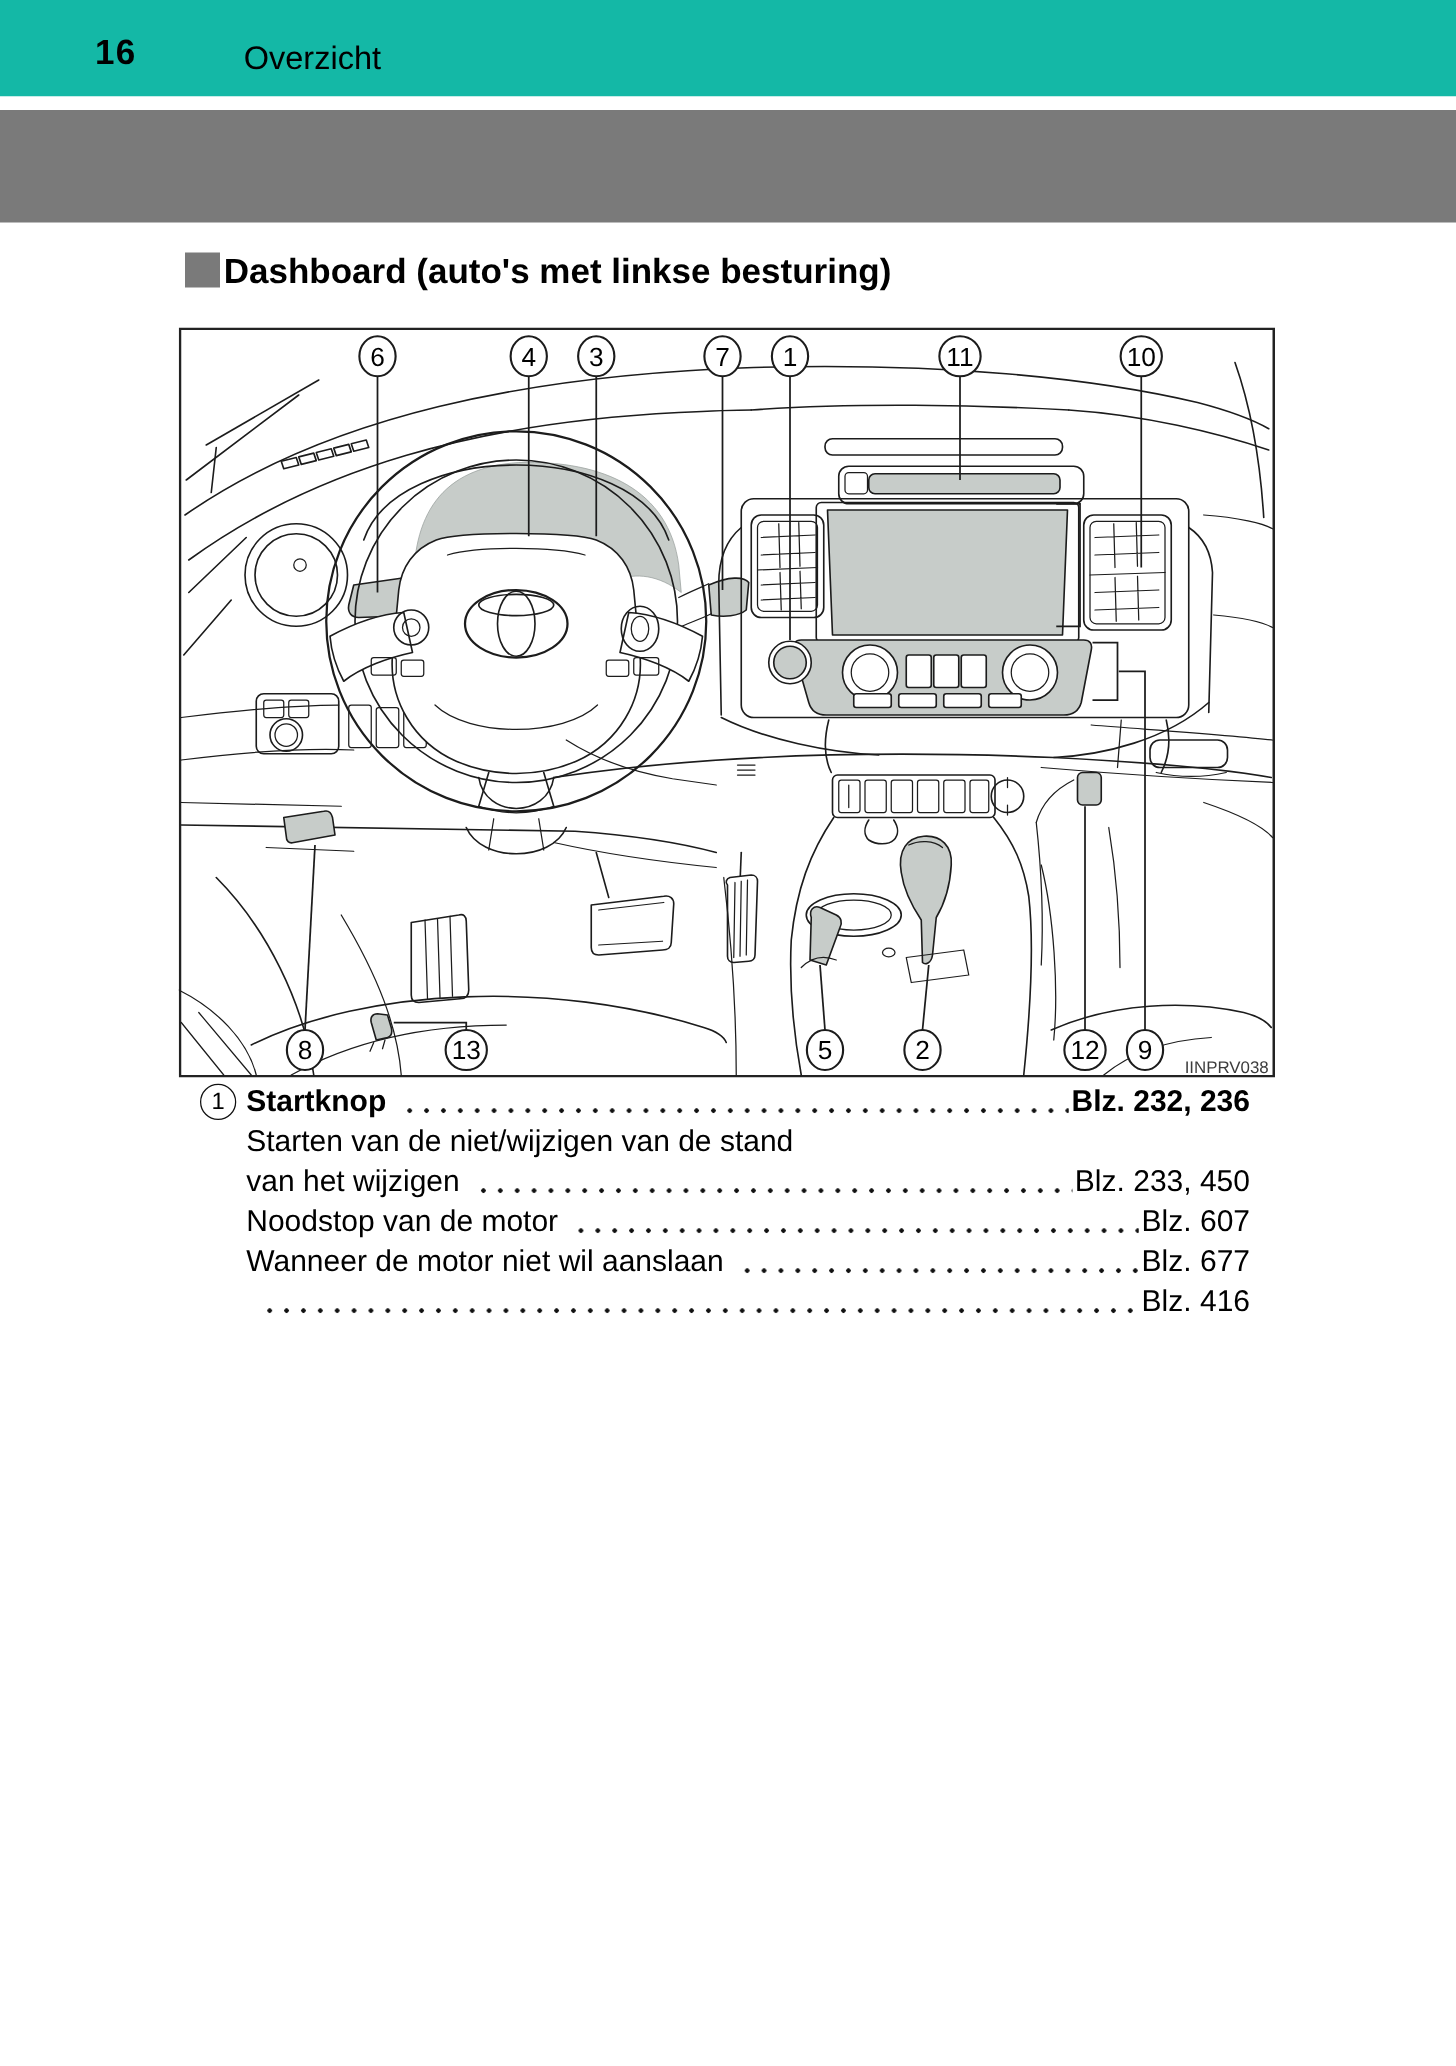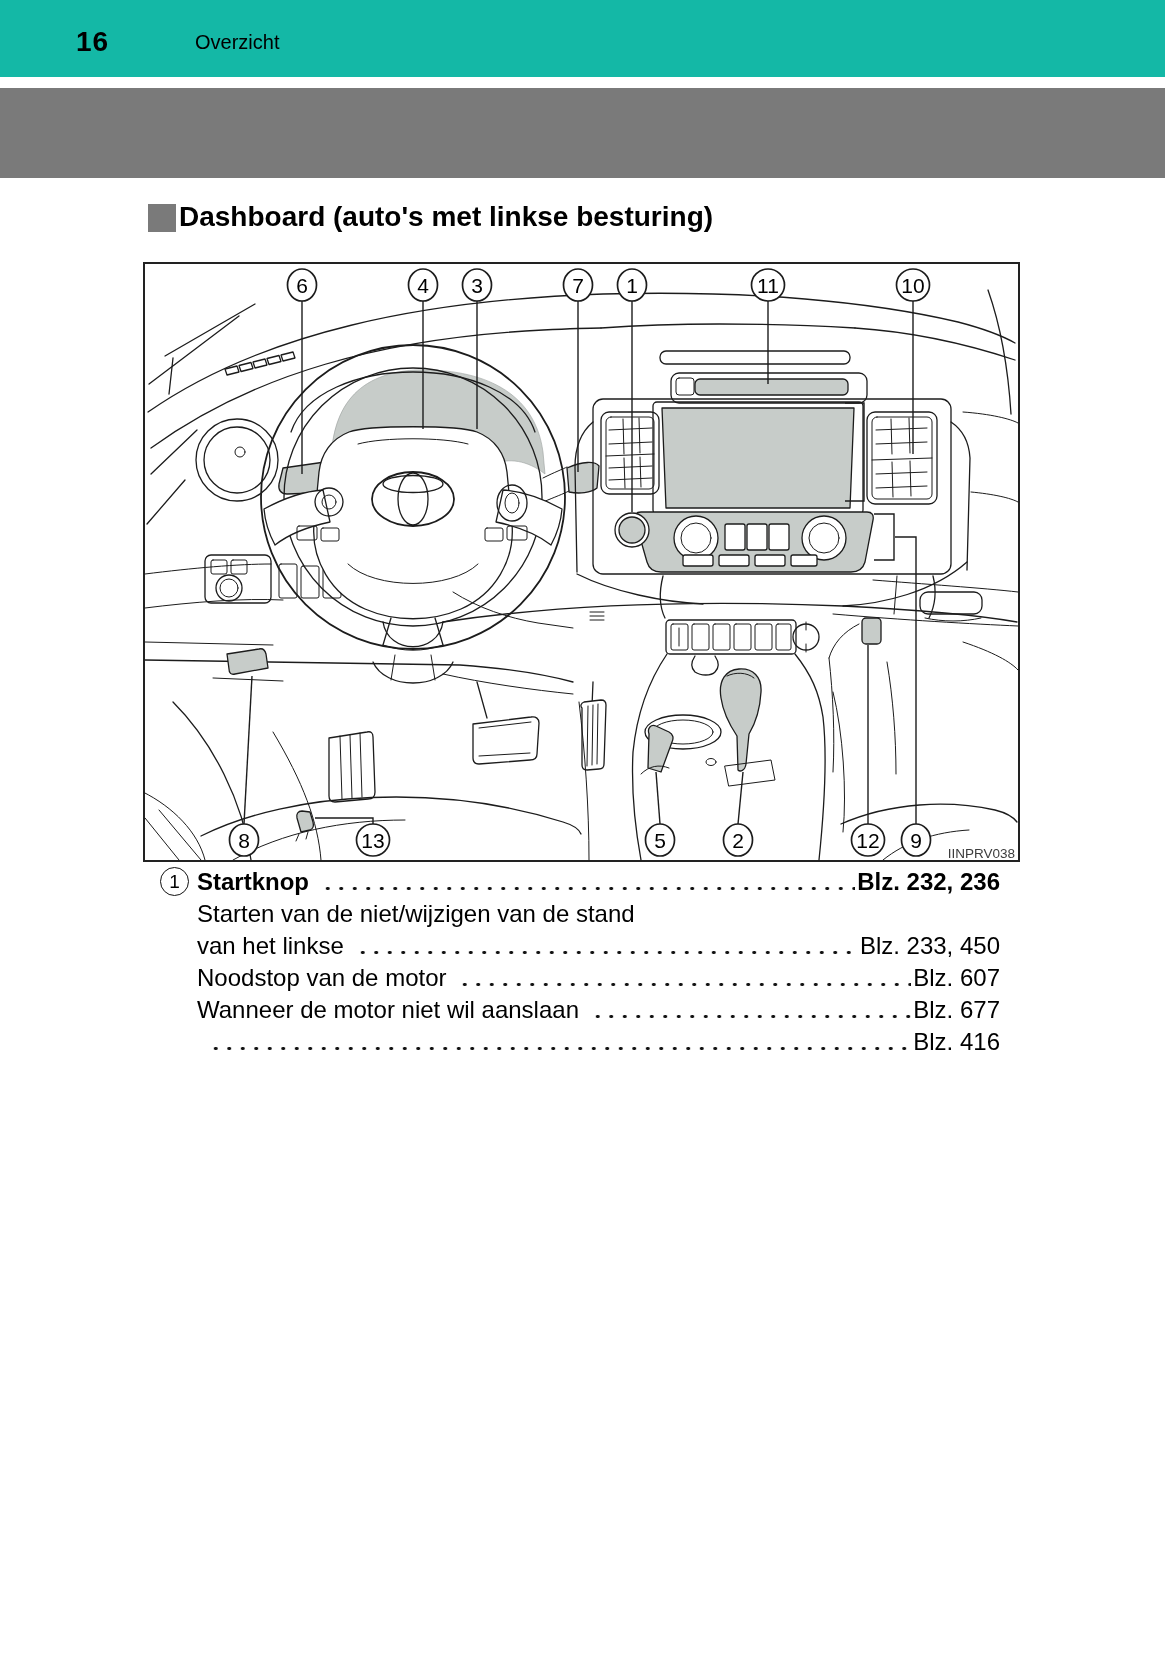--- a/index.html
+++ b/index.html
@@ -6,25 +6,25 @@
   body{
     width:1165px;height:1653px;position:relative;background:#ffffff;
     font-family:"Liberation Sans", sans-serif;color:#000;overflow:hidden;
   }
   
   .page-header{
     position:absolute;left:0;top:0;width:1165px;height:77px;background:#14b8a6;
     display:flex;align-items:center;
   }
   .page-number{position:absolute;left:76px;top:26px;font-size:28px;font-weight:bold;letter-spacing:1px;}
-  .section-title{position:absolute;left:195px;top:31px;font-size:20px;}
+  .section-title{position:absolute;left:195px;top:31px;font-size:26px;}
   
   .banner{position:absolute;left:0;top:88px;width:1165px;height:90px;background:#7a7a7a;}
   
-  .heading{position:absolute;left:119px;top:202px;display:flex;align-items:flex-end;padding-left:29px;}
+  .heading{position:absolute;left:119px;top:202px;display:flex;align-items:flex-start;padding-left:29px;}
   .heading .bullet{width:28px;height:28px;background:#7a7a7a;margin-right:3px;flex:none;}
   .heading .heading-text{font-size:28px;font-weight:bold;line-height:30px;}
   
   .figure-box{
     position:absolute;left:143px;top:262px;width:877px;height:600px;box-sizing:border-box;
   }
   .figure-box svg{display:block;width:100%;height:100%;}
   .frame{fill:none;stroke:#222;stroke-width:2;}
   .art{fill:none;stroke:#1c1c1c;stroke-width:1.3;stroke-linecap:round;stroke-linejoin:round;}
   .thin{stroke-width:1;}
@@ -369,21 +369,21 @@
     <span class="toc-text">Startknop</span>
     <span class="dots"></span>
     <span class="pages">Blz. 232, 236</span>
   </div>
   <div class="toc-row">
     <span class="toc-text">Starten van de niet/wijzigen van de stand</span>
 
     <span class="pages"></span>
   </div>
   <div class="toc-row">
-    <span class="toc-text">van het linkse</span>
+    <span class="toc-text">van het wijzigen</span>
     <span class="dots"></span>
     <span class="pages">Blz. 233, 450</span>
   </div>
   <div class="toc-row">
     <span class="toc-text">Noodstop van de motor</span>
     <span class="dots"></span>
     <span class="pages">Blz. 607</span>
   </div>
   <div class="toc-row">
     <span class="toc-text">Wanneer de motor niet wil aanslaan</span>

